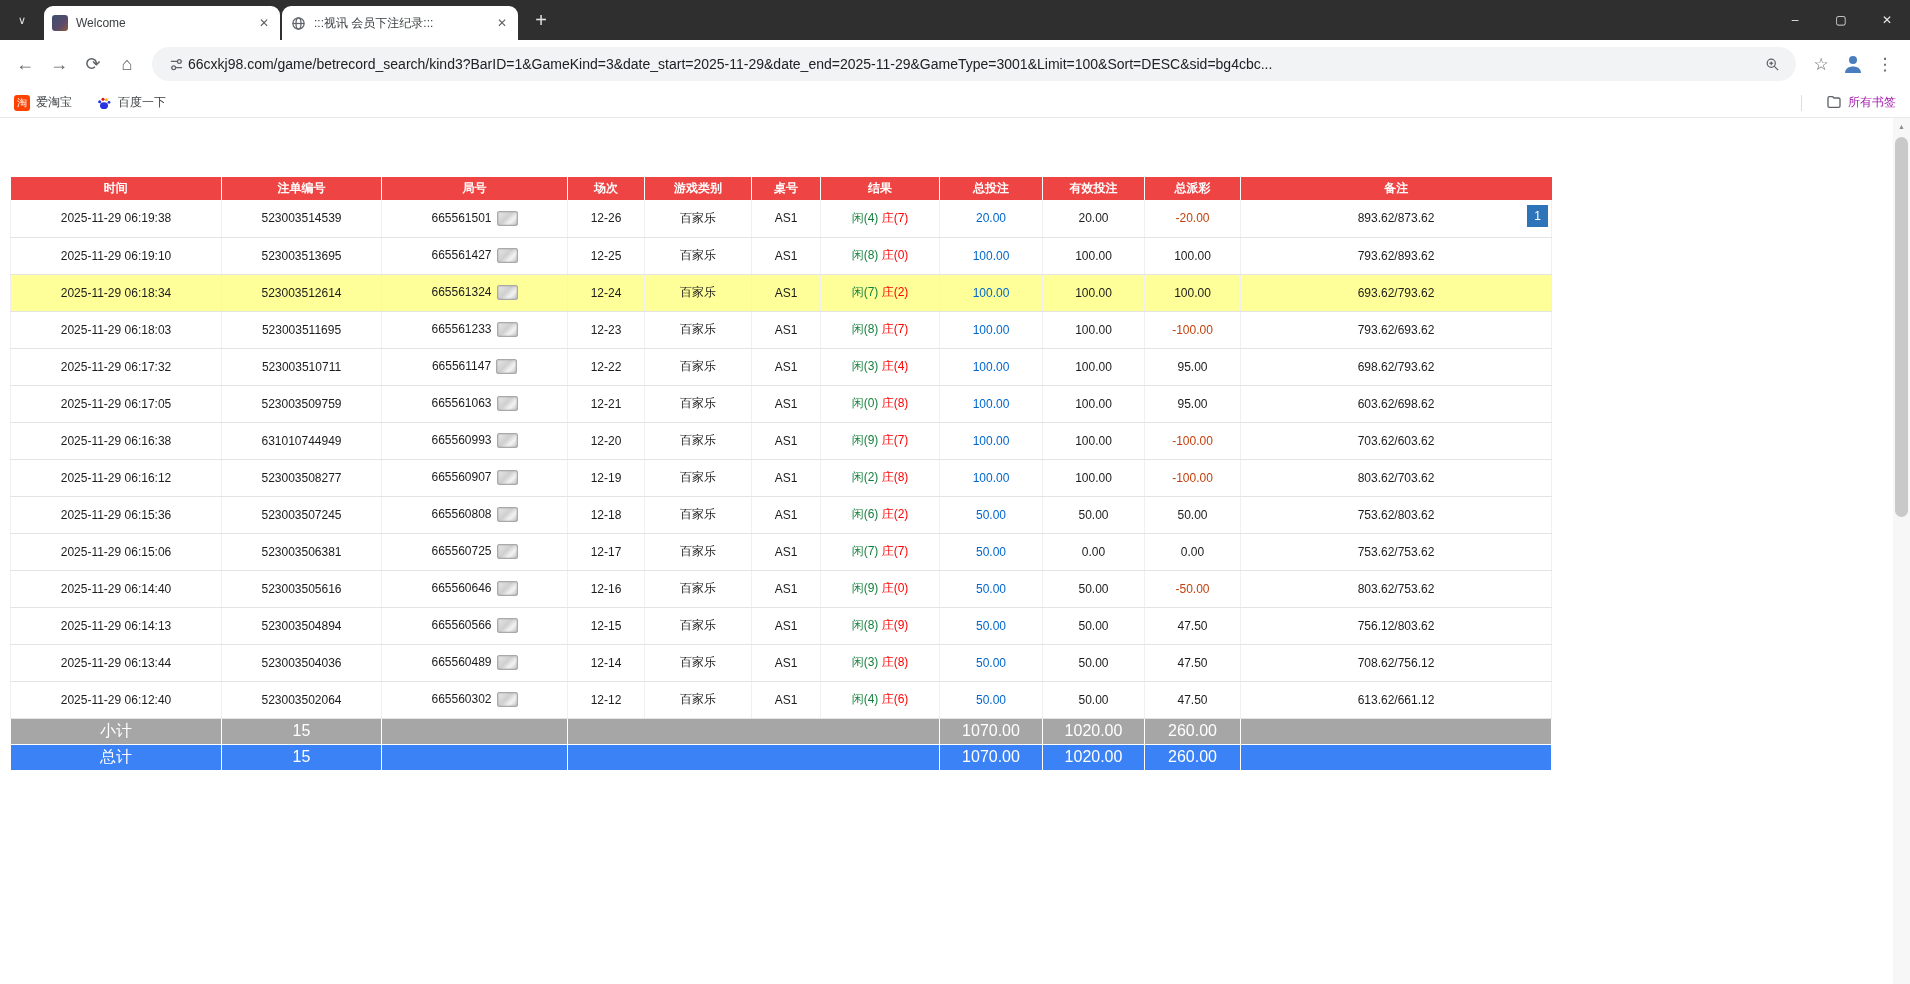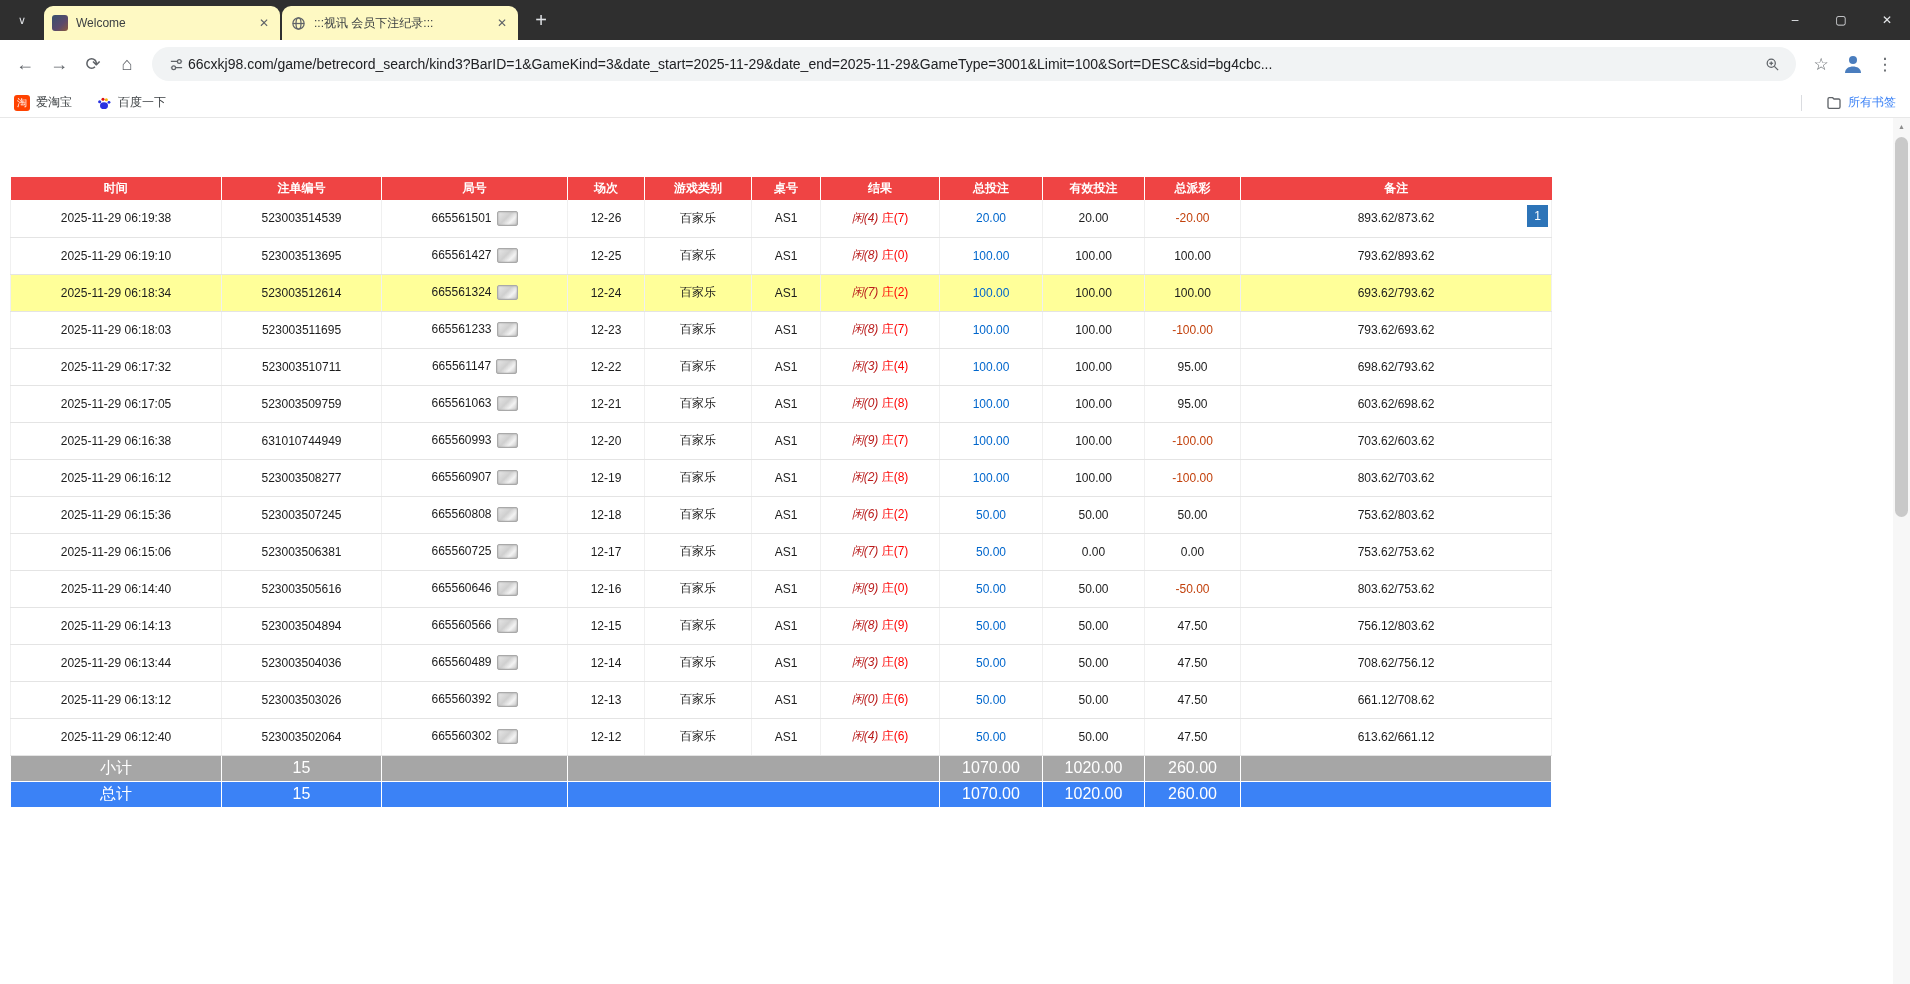--- a/index.html
+++ b/index.html
@@ -3,21 +3,21 @@
 <meta charset="utf-8">
 <style>
   * { box-sizing: border-box; margin: 0; padding: 0; }
   html, body { width: 1910px; height: 984px; overflow: hidden; background: #fff;
     font-family: "Liberation Sans", sans-serif; }
 
   
   .tabstrip { height: 40px; background: #2f2f2f; display: flex; align-items: flex-end; position: relative; }
   .tab-search { align-self: center; width: 28px; height: 28px; margin-left: 8px; display: flex;
     align-items: center; justify-content: center; color: #dfe1e5; font-size: 11px; border-radius: 50%; }
-  .tab { width: 236px; height: 34px; background: #fef9c3; border-radius: 9px 9px 0 0; display: flex;
+  .tab { width: 236px; height: 34px; background: #ffffff; border-radius: 9px 9px 0 0; display: flex;
     align-items: center; padding: 0 8px; gap: 8px; margin-left: 8px; }
   .tab + .tab { margin-left: 2px; }
   .tab .title { flex: 1; font-size: 12px; color: #3c4043; white-space: nowrap; overflow: hidden; }
   .tab .close { color: #5f6368; font-size: 12px; width: 16px; text-align: center; border-radius: 50%; }
   .favicon { width: 16px; height: 16px; flex: none; display: flex; align-items: center; justify-content: center; }
   .fav1 { background: linear-gradient(135deg, #37506d 0%, #5b4a6b 60%, #8a5a3b 100%); border-radius: 3px; }
   .newtab { align-self: center; color: #dfe1e5; font-size: 20px; width: 30px; height: 30px; margin-left: 8px;
     display: flex; align-items: center; justify-content: center; border-radius: 50%; }
   .wincontrols { position: absolute; right: 0; top: 0; height: 40px; display: flex; }
   .wincontrols span { width: 46px; display: flex; align-items: center; justify-content: center;
@@ -36,38 +36,38 @@
   .menu { font-size: 17px; }
 
   
   .bookmarks { height: 30px; display: flex; align-items: center; padding: 0 14px; gap: 24px;
     background: #fff; border-bottom: 1px solid #e8e8e8; }
   .bm { display: flex; align-items: center; gap: 6px; font-size: 12px; color: #3c4043; }
   .bm-icon { width: 16px; height: 16px; display: flex; align-items: center; justify-content: center; flex: none; }
   .tb-icon { background: #ff4200; color: #fff; font-size: 10px; border-radius: 3px; line-height: 16px; text-align: center; display: block; width: 16px; height: 16px; }
   .bm-spacer { flex: 1; }
   .vdiv { width: 1px; height: 16px; background: #dadce0; }
-  .all-bm { display: flex; align-items: center; gap: 6px; font-size: 12px; color: #3b82f6; }
+  .all-bm { display: flex; align-items: flex-start; gap: 6px; font-size: 12px; color: #a21caf; }
 
   
   .content { position: relative; height: 866px; background: #fff; }
   .pagebtn { position: absolute; top: 28px; left: 1527px; width: 21px; height: 22px; background: #2d74b8;
     color: #fff; font-size: 12px; display: flex; align-items: center; justify-content: center; }
 
   table { border-collapse: collapse; table-layout: fixed; width: 1541px; margin: 59px 0 0 10px; font-size: 12px; }
   thead th { background: #ef4444; color: #fff; font-weight: bold; height: 23px; font-size: 12px;
     border-right: 1px solid #fff; text-align: center; }
   thead th:last-child { border-right: none; }
   tbody td { height: 37px; text-align: center; color: #1c1c1c; background: #fff;
     border-bottom: 1px solid #e4e4e4; border-right: 1px solid #f0f0f0; }
   tbody td:first-child { border-left: 1px solid #f0f0f0; }
   tbody tr.hl td { background: #ffff99; }
   .c-blue { color: #0066cc; }
   .c-red { color: #c2410c; text-align: center; }
-  .res-p { color: #b91c1c; font-style: italic; }
+  .res-p { color: #15803d; }
   .res-b { color: #ff0000; }
   .round-icon { display: inline-block; vertical-align: middle; width: 21px; height: 15px; margin-left: 5px;
     border: 1px solid #a9a9a9; border-radius: 2px;
     background: linear-gradient(135deg, #e9e9e9 0%, #cfcfcf 45%, #f3f3f3 70%, #c6c6c6 100%);
     box-shadow: inset 0 0 2px #9a9a9a; }
   tfoot td { height: 26px; color: #fff; font-weight: normal; text-align: center; font-size: 16px;
     border: 1px solid #fff; }
   tr.sub td { background: #a6a6a6; }
   tr.tot td { background: #3b82f6; }
 
@@ -367,33 +367,20 @@
           <td>12-14</td>
           <td>百家乐</td>
           <td>AS1</td>
           <td><span class="res-p">闲(3)</span> <span class="res-b">庄(8)</span></td>
           <td class="c-blue">50.00</td>
           <td>50.00</td>
           <td>47.50</td>
           <td>708.62/756.12</td>
         </tr>
         <tr>
-          <td>2025-11-29 06:13:12</td>
-          <td>523003503026</td>
-          <td><span>665560392</span><span class="round-icon"></span></td>
-          <td>12-13</td>
-          <td>百家乐</td>
-          <td>AS1</td>
-          <td><span class="res-p">闲(0)</span> <span class="res-b">庄(6)</span></td>
-          <td class="c-blue">50.00</td>
-          <td>50.00</td>
-          <td>47.50</td>
-          <td>661.12/708.62</td>
-        </tr>
-        <tr>
           <td>2025-11-29 06:12:40</td>
           <td>523003502064</td>
           <td><span>665560302</span><span class="round-icon"></span></td>
           <td>12-12</td>
           <td>百家乐</td>
           <td>AS1</td>
           <td><span class="res-p">闲(4)</span> <span class="res-b">庄(6)</span></td>
           <td class="c-blue">50.00</td>
           <td>50.00</td>
           <td>47.50</td>

